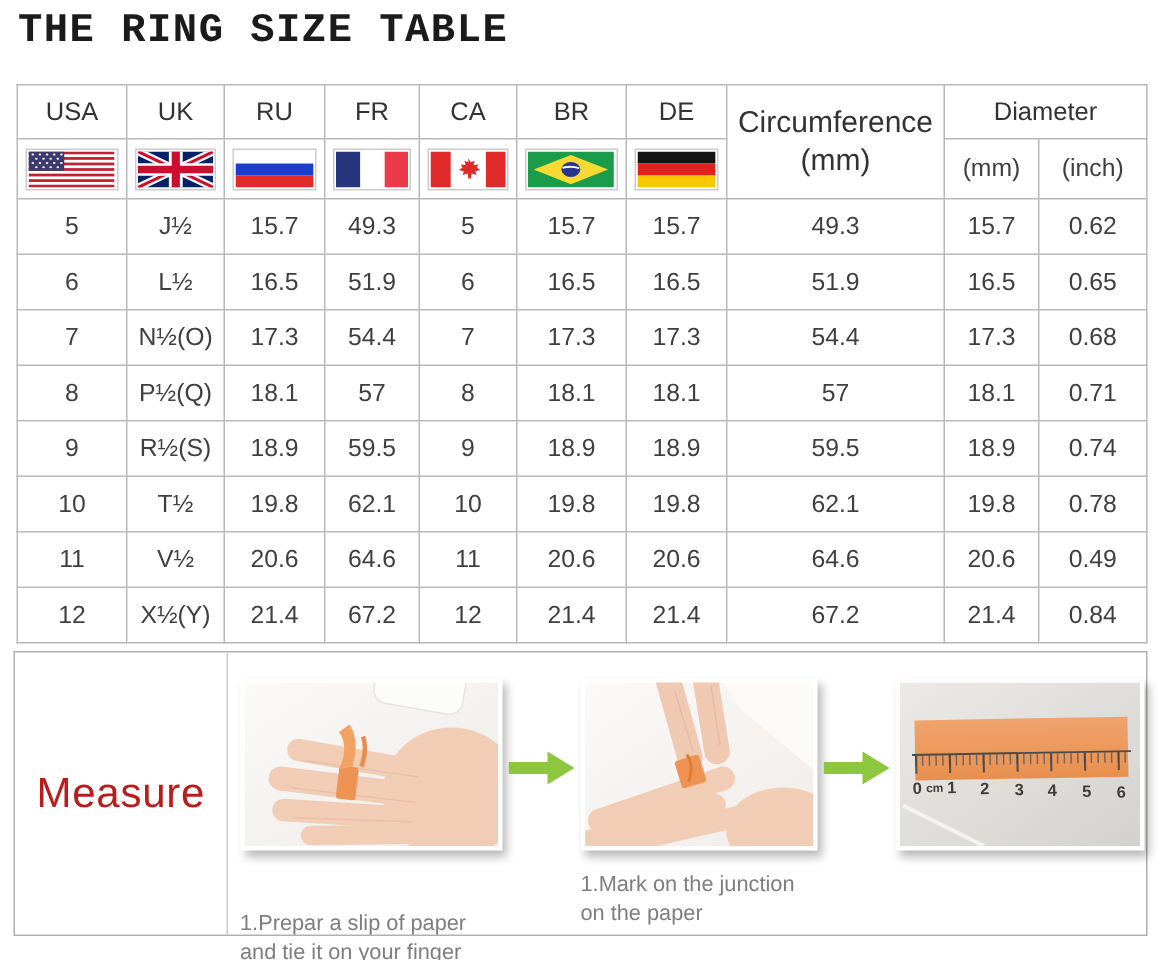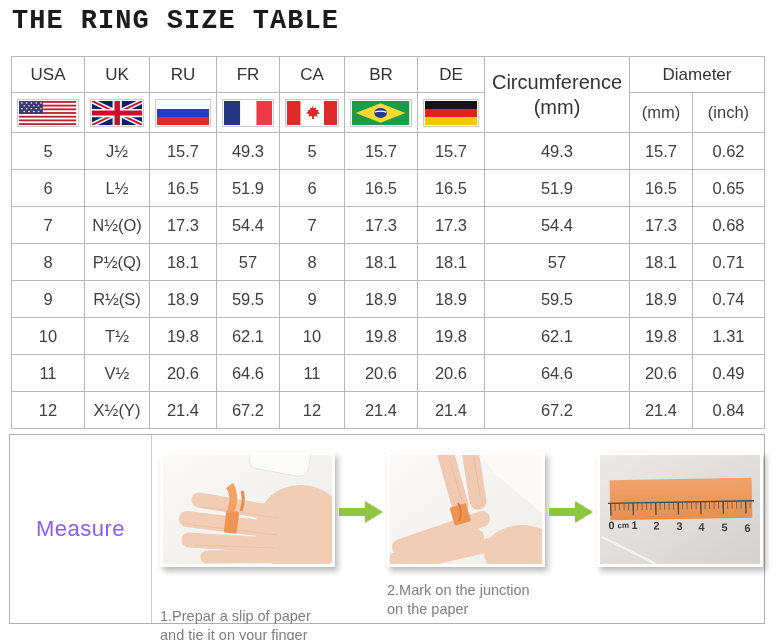--- a/index.html
+++ b/index.html
@@ -34,21 +34,21 @@
   .flag svg { width:100%; height:100%; display:block; }
 
   .measure-box {
     margin:5px 0 0 9px; width:756px; height:190px;
     border:1px solid #b0b0b0; display:flex; background:#fff;
   }
   .measure-cell {
     width:142px; flex:0 0 142px; border-right:1px solid #ccc;
     display:flex; align-items:center; justify-content:center;
   }
-  .measure-label { color:#8b5cf6; font-size:22px; letter-spacing:0.5px; }
+  .measure-label { color:#b91c1c; font-size:28px; letter-spacing:0.5px; }
   .steps { flex:1; display:flex; align-items:flex-start; padding:17px 0 0 8px; }
   .step { display:flex; flex-direction:column; }
   .photo {
     background:#fff; padding:3px; box-shadow:3px 4px 6px rgba(0,0,0,0.28);
   }
   .photo svg { display:block; }
   .caption {
     margin-top:14px; font-size:14.5px; line-height:1.3; color:#7e7e7e;
     text-align:left; white-space:nowrap;
   }
@@ -255,21 +255,21 @@
         <tr>
       <td>10</td>
       <td>T½</td>
       <td>19.8</td>
       <td>62.1</td>
       <td>10</td>
       <td>19.8</td>
       <td>19.8</td>
       <td>62.1</td>
       <td>19.8</td>
-      <td>1.31</td>
+      <td>0.78</td>
     </tr>
         <tr>
       <td>11</td>
       <td>V½</td>
       <td>20.6</td>
       <td>64.6</td>
       <td>11</td>
       <td>20.6</td>
       <td>20.6</td>
       <td>64.6</td>
@@ -362,21 +362,21 @@
             </g>
             <g stroke="#e2ac90" stroke-width="1" opacity=".5" fill="none">
               <path d="M60 6 L72 46"></path>
                 <path d="M84 2 L90 42"></path>
             </g>
             <rect x="62" y="50" width="17" height="19" rx="2" fill="#ef9355" transform="rotate(-17 70 60)"></rect>
             <path d="M68 48 q5 8 1 18" stroke="#e07b33" stroke-width="2" fill="none"></path>
           </svg>
         </div>
         <div class="caption">
-          <div>2.Mark on the junction</div>
+          <div>1.Mark on the junction</div>
           <div>on the paper</div>
         </div>
       </div>
 
       <div class="arrow-wrap">
         <svg width="44" height="24" viewBox="0 0 44 24">
           <polygon points="0,8 26,8 26,1 44,12 26,23 26,16 0,16" fill="#8dc63f"></polygon>
         </svg>
       </div>
 

